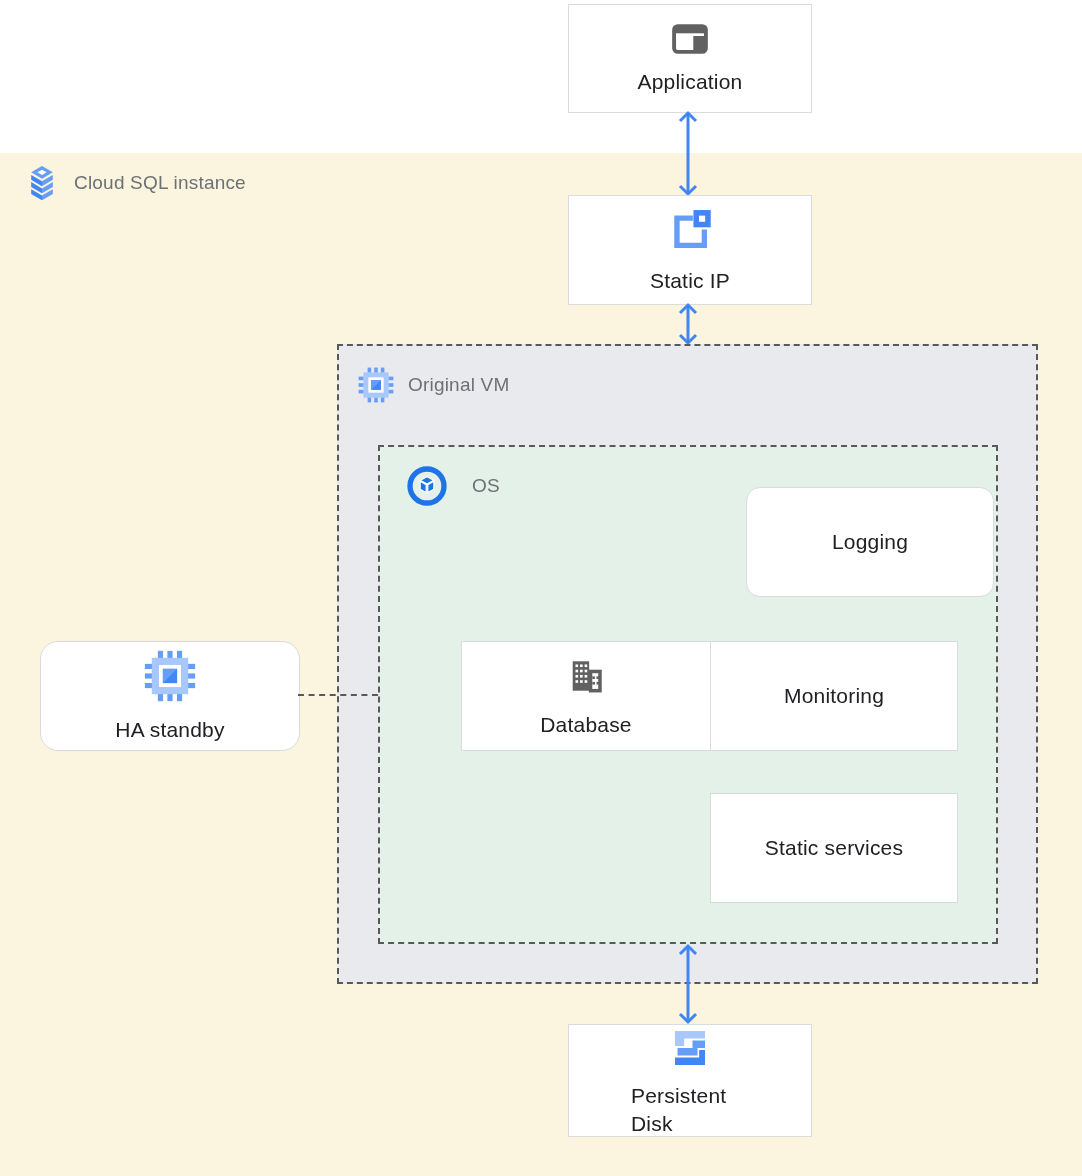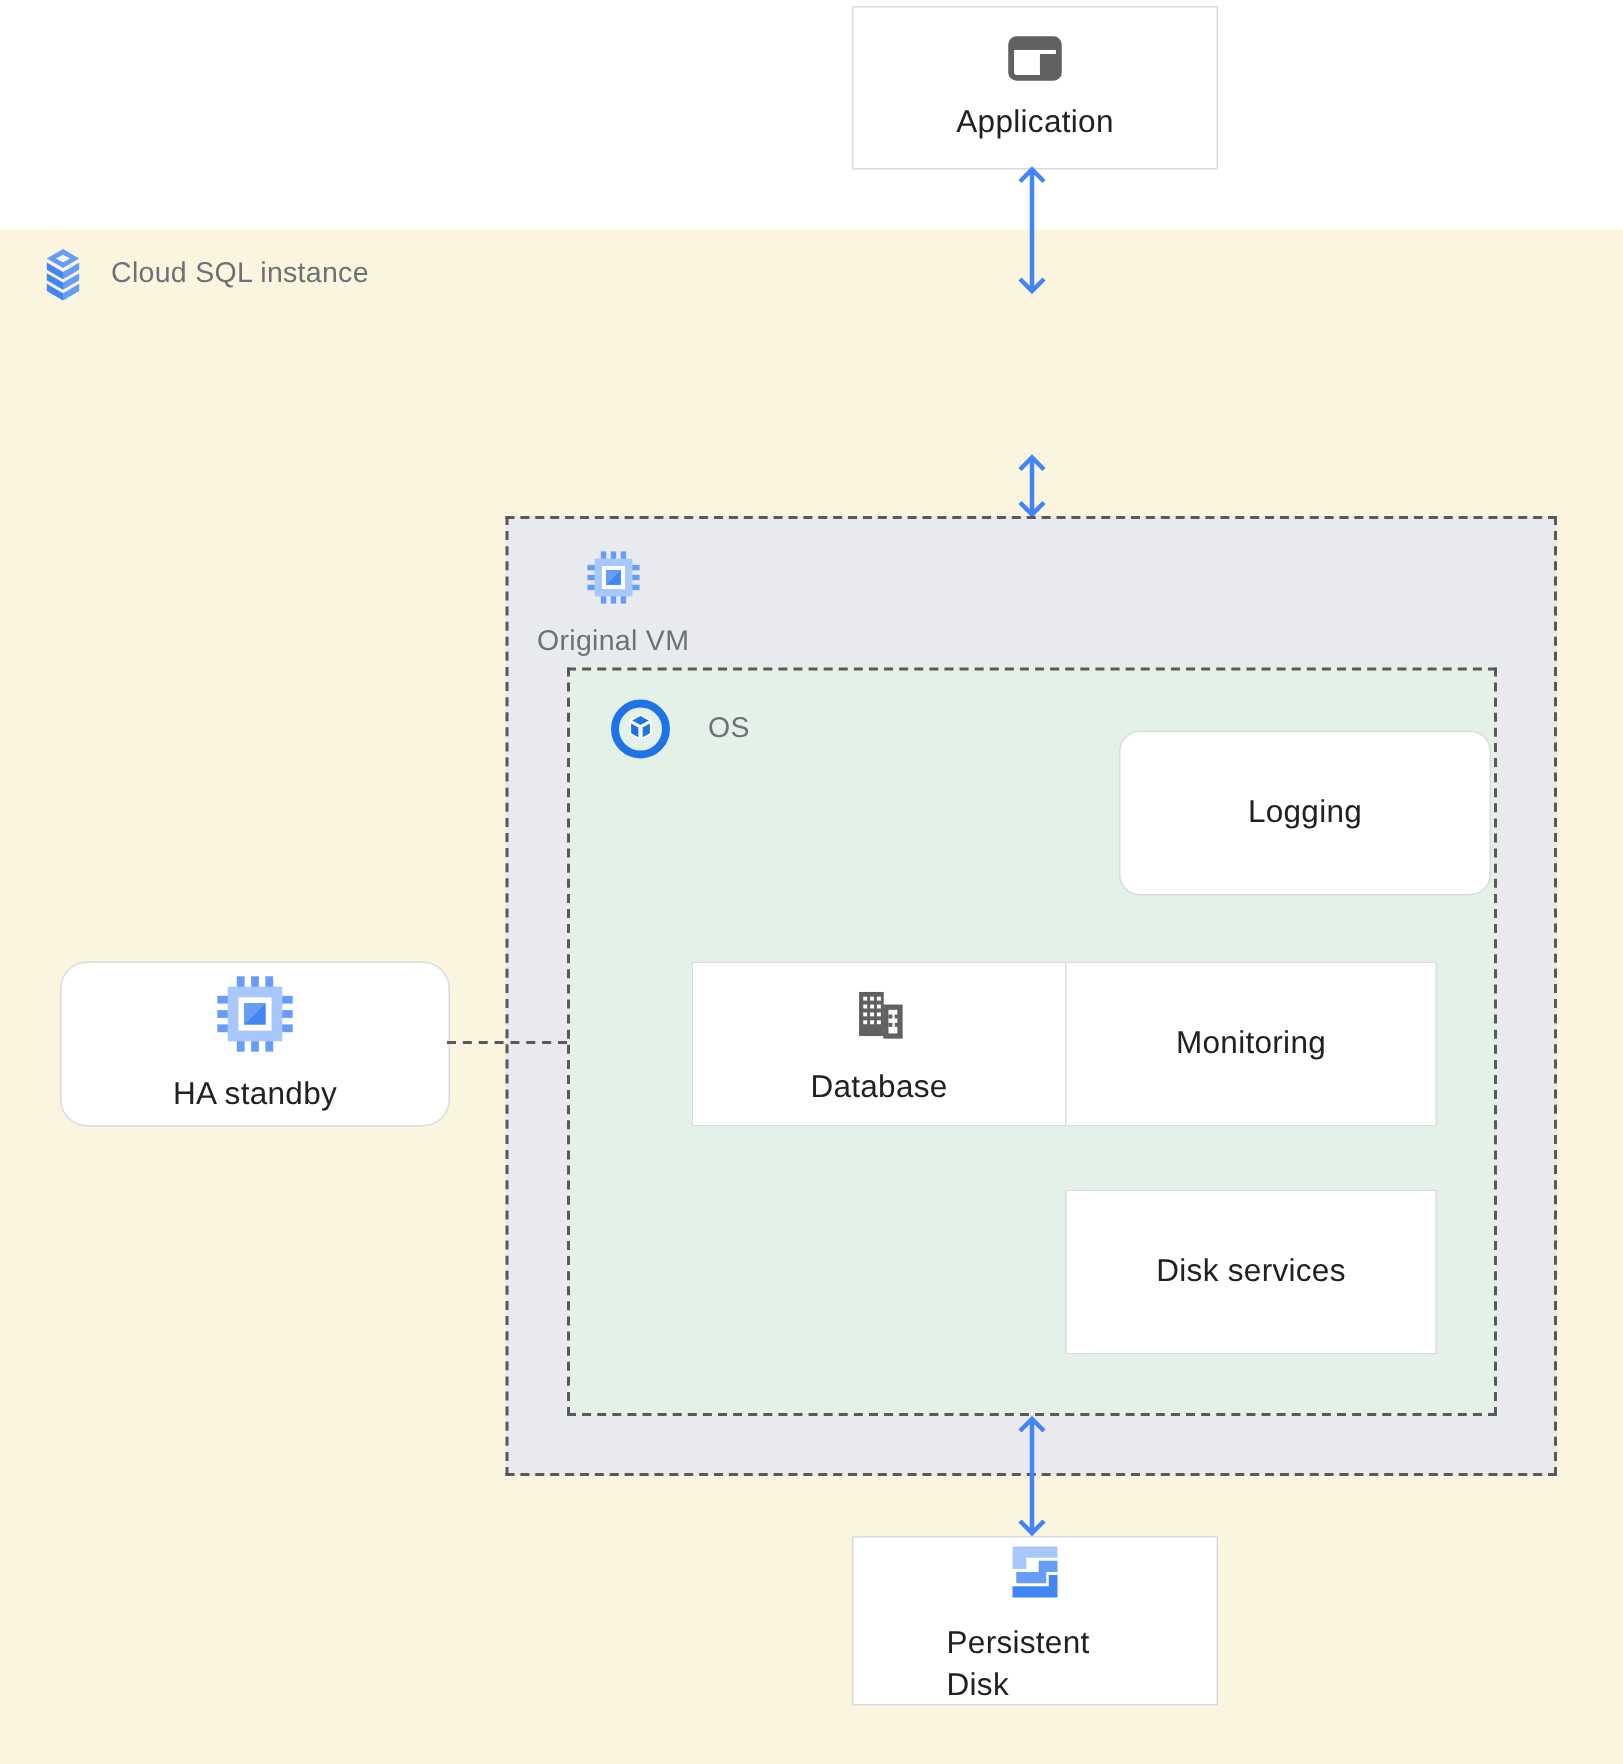--- a/index.html
+++ b/index.html
@@ -24,21 +24,21 @@
   .node-monitoring{left:710px;top:641px;width:246px;height:108px;}
   .node-other{left:710px;top:793px;width:246px;height:108px;}
   .node-ha{left:40px;top:641px;width:258px;height:108px;border-radius:18px;}
   .node-pd{left:568px;top:1024px;width:242px;height:111px;gap:14px;}
   .node-pd .label{width:118px;line-height:1.3;}
 
   
   .tag{position:absolute;display:flex;align-items:center;gap:14px;}
   .tag .label{font-size:19px;color:#6d7175;letter-spacing:.2px;}
   .tag-cloudsql{left:24px;top:164px;}
-  .tag-vm{left:358px;top:367px;flex-direction:column;}
+  .tag-vm{left:358px;top:367px;}
   .tag-os{left:407px;top:466px;gap:25px;}
 
   
   .edge{position:absolute;}
   .edge-a1{left:675px;top:109px;}
   .edge-a2{left:675px;top:301px;}
   .edge-a3{left:675px;top:942px;}
   .edge-dash{position:absolute;left:298px;top:694px;width:80px;height:0;
     border-top:2px dashed #595959;}
   svg{display:block;}
@@ -79,20 +79,30 @@
   <div class="edge edge-a1">
     <svg width="26" height="89" viewBox="0 0 26 89">
       <g stroke="#4285f4" stroke-width="3" fill="none">
         <line x1="13" y1="4" x2="13" y2="85"></line>
         <path d="M5 12 L13 4 L21 12"></path>
         <path d="M5 77 L13 85 L21 77"></path>
       </g>
     </svg>
   </div>
 
+  <div class="node node-static">
+    <span>
+      <svg width="46" height="46" viewBox="0 0 24 24">
+        <path d="M13.5 5.8 H5.2 V20 H19.5 V11.8" fill="none" stroke="#669df6" stroke-width="2.8"></path>
+        <rect x="13.8" y="1.6" width="9" height="9" fill="#4285f4"></rect>
+        <rect x="16.7" y="4.5" width="3.2" height="3.2" fill="#ffffff"></rect>
+      </svg>
+    </span>
+    <span class="label">Static IP</span>
+  </div>
 
   <div class="edge edge-a2">
     <svg width="26" height="46" viewBox="0 0 26 46">
       <g stroke="#4285f4" stroke-width="3" fill="none">
         <line x1="13" y1="4" x2="13" y2="42"></line>
         <path d="M5 12 L13 4 L21 12"></path>
         <path d="M5 34 L13 42 L21 34"></path>
       </g>
     </svg>
   </div>
@@ -169,21 +179,21 @@
       </svg>
     </span>
     <span class="label">Database</span>
   </div>
 
   <div class="node node-monitoring">
     <span class="label">Monitoring</span>
   </div>
 
   <div class="node node-other">
-    <span class="label">Disk services</span>
+    <span class="label">Static services</span>
   </div>
 
   <div class="node node-ha">
     <span>
       <svg width="52" height="52" viewBox="0 0 24 24">
         <g fill="#669df6">
           <rect x="6.4" y="0.4" width="2.4" height="3.4"></rect>
             <rect x="10.8" y="0.4" width="2.4" height="3.4"></rect>
             <rect x="15.2" y="0.4" width="2.4" height="3.4"></rect>
           <rect x="6.4" y="20.2" width="2.4" height="3.4"></rect>

